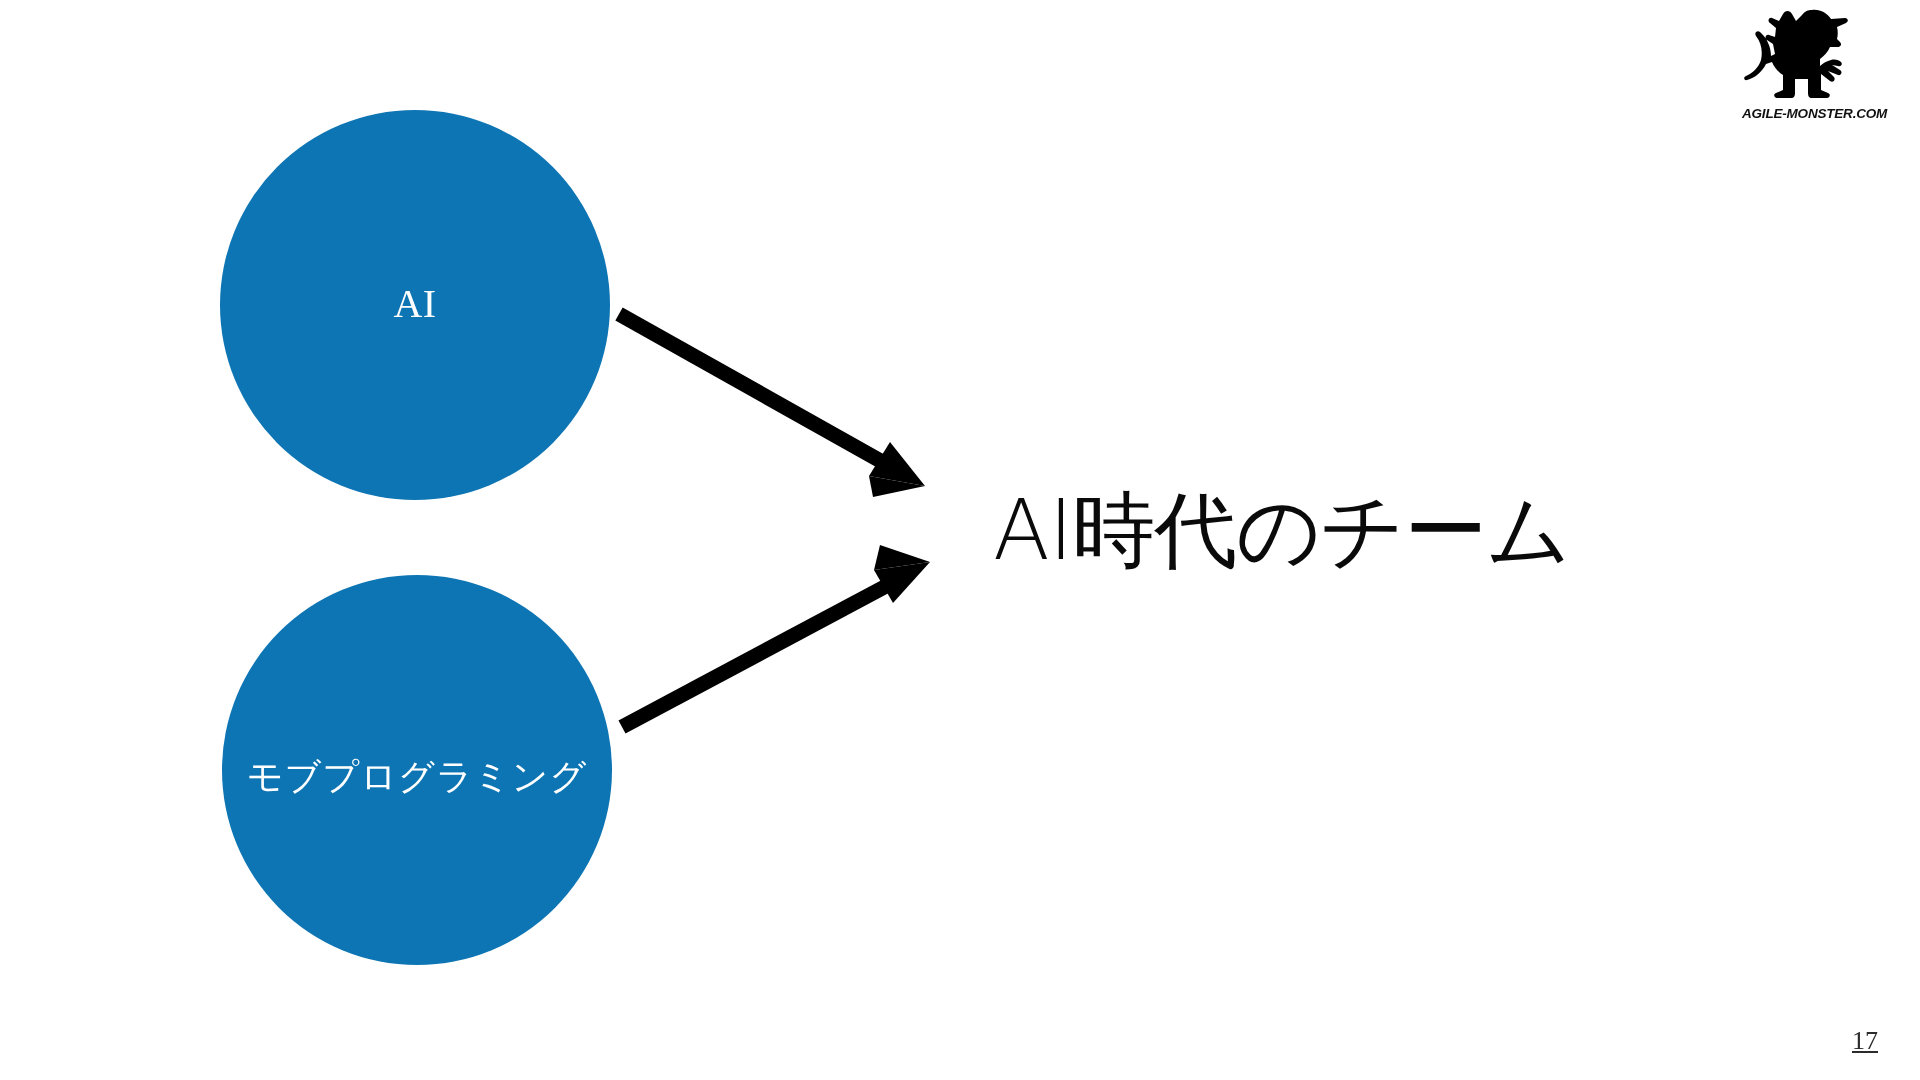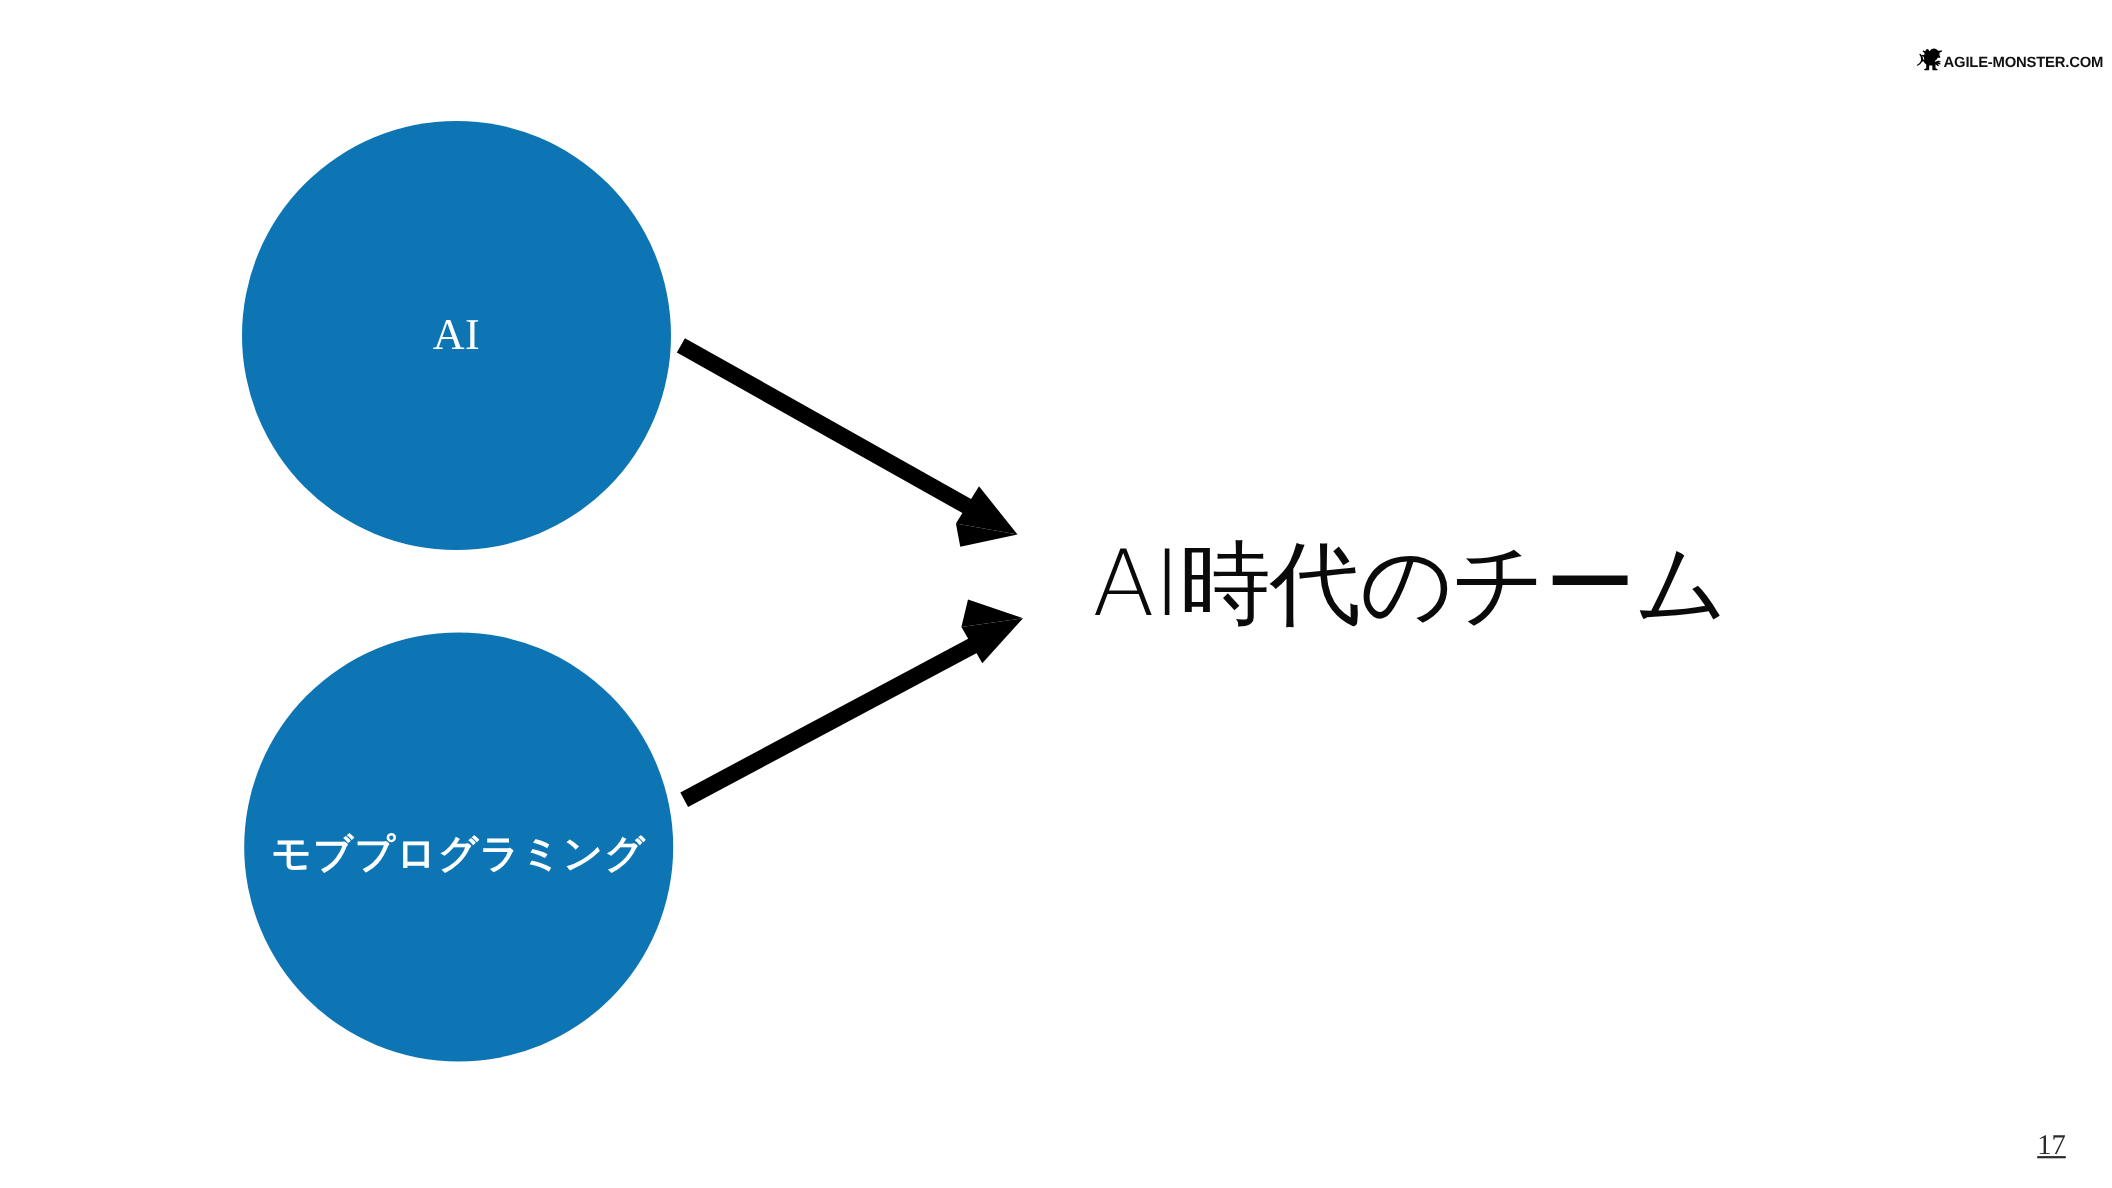--- a/index.html
+++ b/index.html
@@ -24,22 +24,23 @@
     background: #ffffff;
   }
 
   
   .brand {
     position: absolute;
     top: 6px;
     right: 8px;
     width: 170px;
     display: flex;
-    flex-direction: row;
-    align-items: center;
+    flex-direction: column;
+    align-items: flex-start;
+    font-style: italic;
   }
   .brand-mark {
     width: 112px;
     height: 96px;
     display: block;
   }
   .brand-text {
     margin-top: 4px;
     font-family: "Liberation Sans", "DejaVu Sans", sans-serif;
     font-size: 13.5px;
@@ -92,21 +93,21 @@
   
   #node-mob {
     left: 222px;
     top: 575px;
     width: 390px;
     height: 390px;
   }
   #node-mob .node-label {
     font-family: "DejaVu Sans", "Liberation Sans", sans-serif;
     font-size: 36px;
-    font-weight: bold;
+    font-weight: normal;
     letter-spacing: 1px;
     transform: translateY(7px);
   }
 
   
   .arrow-layer {
     position: absolute;
     left: 0;
     top: 0;
     width: 1920px;

